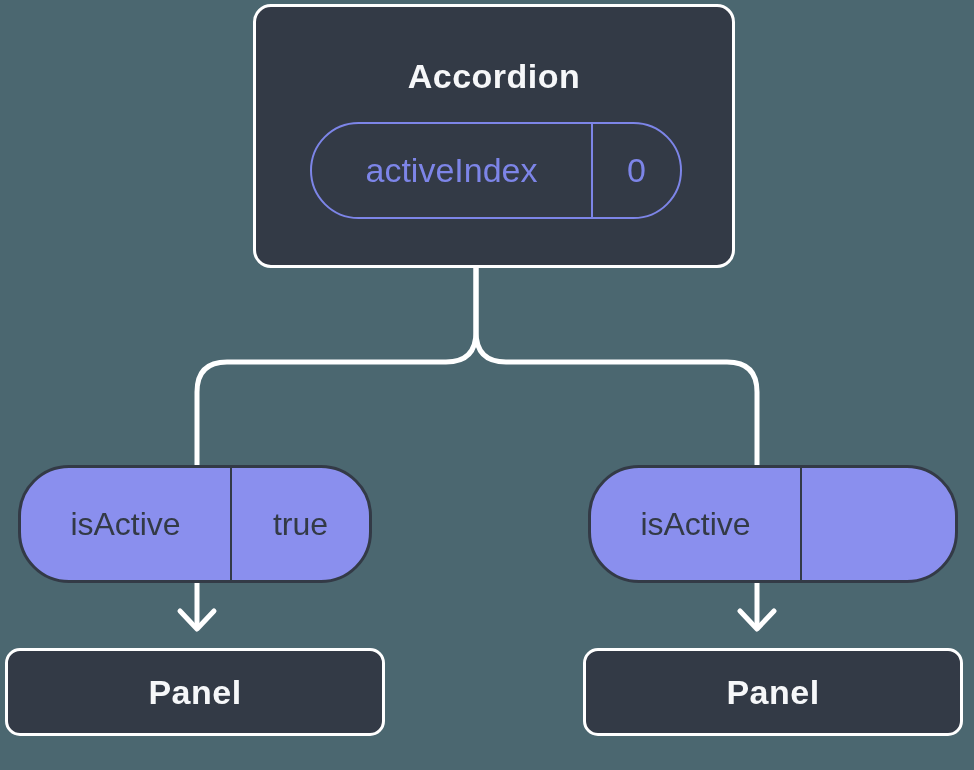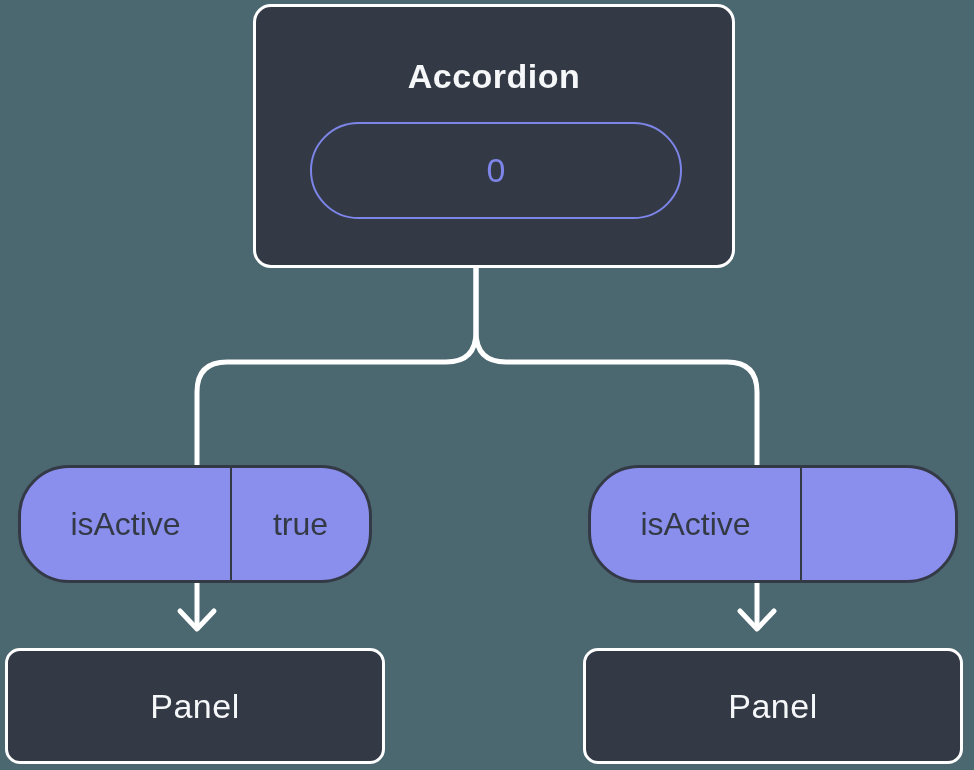--- a/index.html
+++ b/index.html
@@ -92,46 +92,47 @@
     width: 211px;
     border-right: 2.5px solid var(--prop-text);
     display: flex; align-items: center; justify-content: center;
   }
   .prop-pill .cell-value {
     flex: 1;
     display: flex; align-items: center; justify-content: center;
   }
   .panel-node {
     top: 648px;
-    width: 380px; height: 116px;
+    width: 380px; height: 88px;
     border-radius: 15px;
     display: flex; align-items: center; justify-content: center;
     color: var(--node-text);
     font-size: 34px;
-    font-weight: 400;
+    font-weight: 700;
     letter-spacing: 0.5px;
   }
   .panel-node-left  { left: 5px; }
   .panel-node-right { left: 583px; }
 </style>
 </head>
 <body>
 
 <div class="canvas">
 
   <svg class="connectors" viewBox="0 0 974 770" fill="none" xmlns="http://www.w3.org/2000/svg">
     <path d="M 476 266 L 476 332 Q 476 362 446 362 L 227 362 Q 197 362 197 392 L 197 626" stroke="#ffffff" stroke-width="5" stroke-linecap="round" stroke-linejoin="round"></path>
     <path d="M 476 266 L 476 332 Q 476 362 506 362 L 727 362 Q 757 362 757 392 L 757 626" stroke="#ffffff" stroke-width="5" stroke-linecap="round" stroke-linejoin="round"></path>
     <path d="M 180 611 L 197 629 L 214 611" stroke="#ffffff" stroke-width="5" stroke-linecap="round" stroke-linejoin="round"></path>
     <path d="M 740 611 L 757 629 L 774 611" stroke="#ffffff" stroke-width="5" stroke-linecap="round" stroke-linejoin="round"></path>
   </svg>
 
   <div class="node root-node">
     <div class="root-title">Accordion</div>
     <div class="state-pill">
+      <div class="cell-name">activeIndex</div>
       <div class="cell-value">0</div>
     </div>
   </div>
 
   <div class="prop-pill prop-pill-left">
     <div class="cell-name">isActive</div>
     <div class="cell-value">true</div>
   </div>
 
   <div class="prop-pill prop-pill-right">

